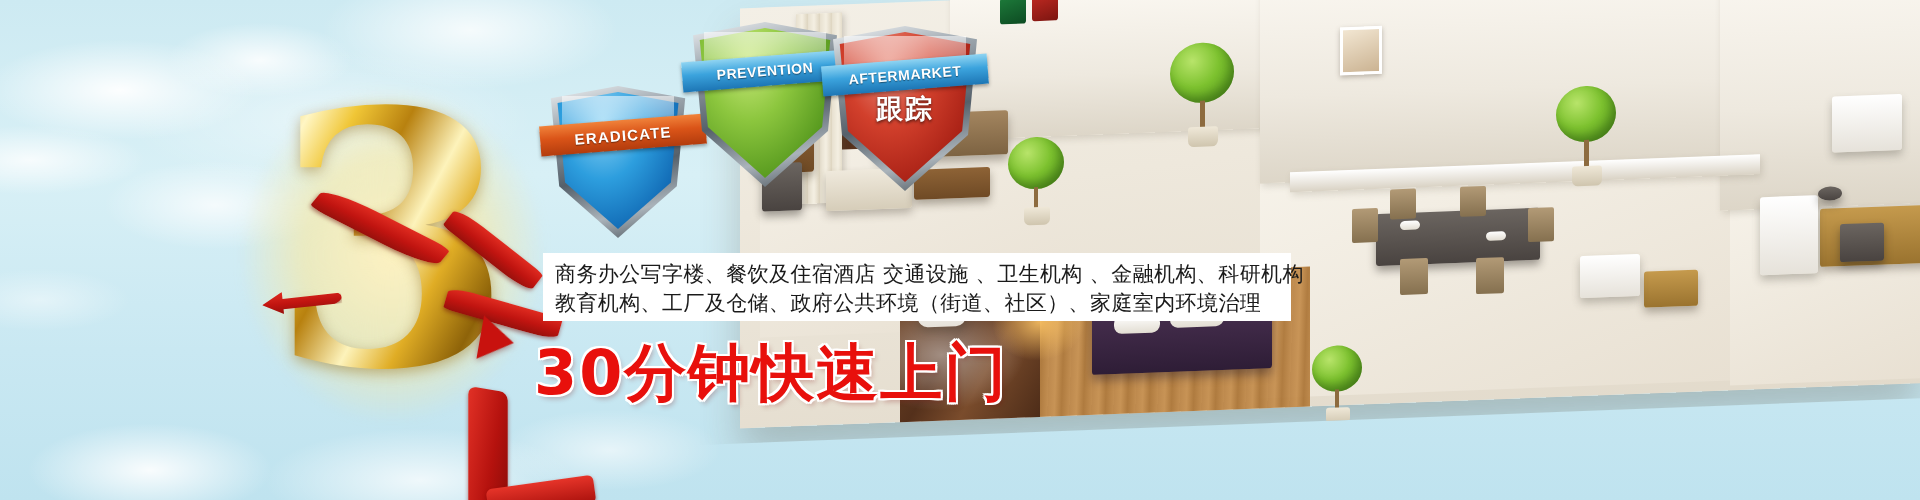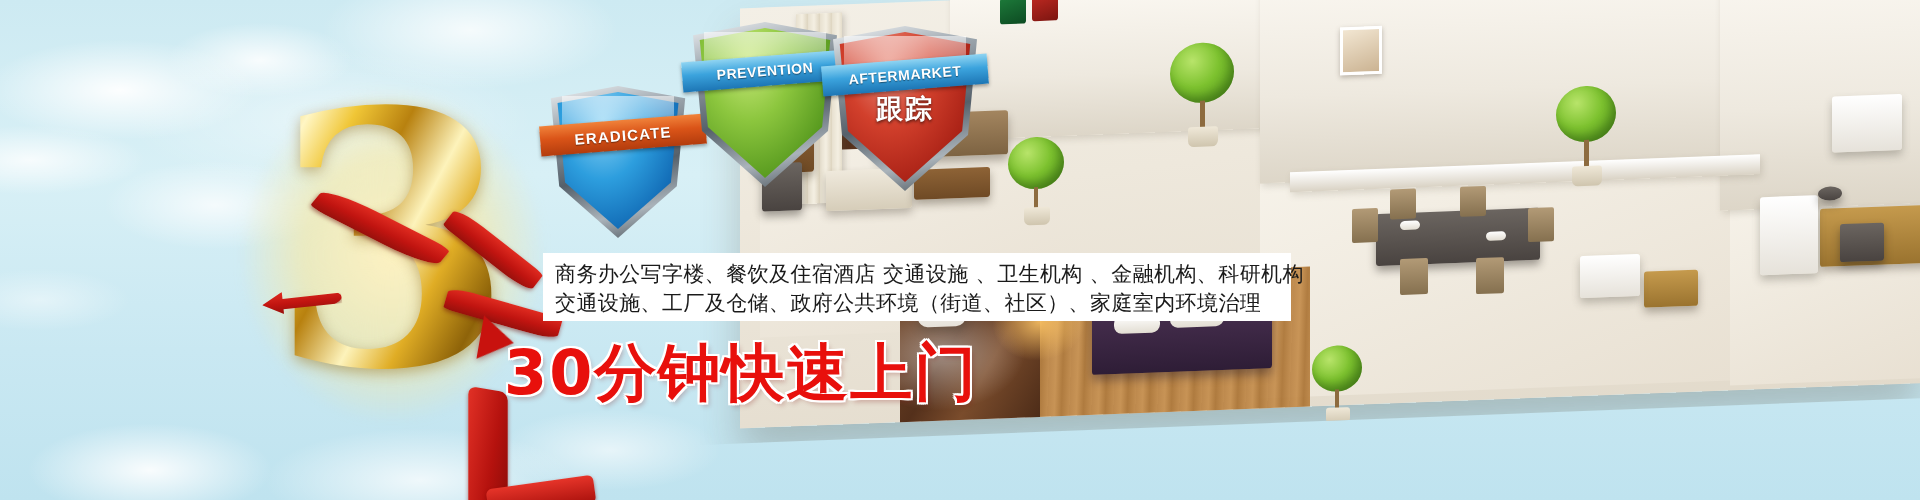--- a/index.html
+++ b/index.html
@@ -254,21 +254,21 @@
     line-height: 29px;
     color: #1a1a1a;
     letter-spacing: .4px;
     white-space: nowrap;
     font-family: "DejaVu Sans", "Liberation Sans", sans-serif;
   }
 
   
   .headline {
     position: absolute;
-    left: 504px; top: 338px;
+    left: 534px; top: 338px;
     font-size: 62px;
     line-height: 70px;
     font-weight: 700;
     color: #e8100c;
     letter-spacing: 2px;
     white-space: nowrap;
     font-family: "DejaVu Sans", "Liberation Sans", sans-serif;
     text-shadow:
       2px 0 0 #fff, -2px 0 0 #fff, 0 2px 0 #fff, 0 -2px 0 #fff,
       2px 2px 0 #fff, -2px 2px 0 #fff, 2px -2px 0 #fff, -2px -2px 0 #fff,
@@ -397,18 +397,18 @@
     <div class="band blue">
       <span class="band-text">AFTERMARKET</span>
     </div>
     <div class="cn">
       <div>跟踪</div>
     </div>
   </div>
 
   <div class="text-panel">
     <div class="line">商务办公写字楼、餐饮及住宿酒店 交通设施 、卫生机构 、金融机构、科研机构</div>
-    <div class="line">交通设施、工厂及仓储、政府公共环境（街道、社区）、家庭室内环境治理</div>
+    <div class="line">教育机构、工厂及仓储、政府公共环境（街道、社区）、家庭室内环境治理</div>
   </div>
 
   <div class="headline">30分钟快速上门</div>
 
 </div>
 
 </body></html>

